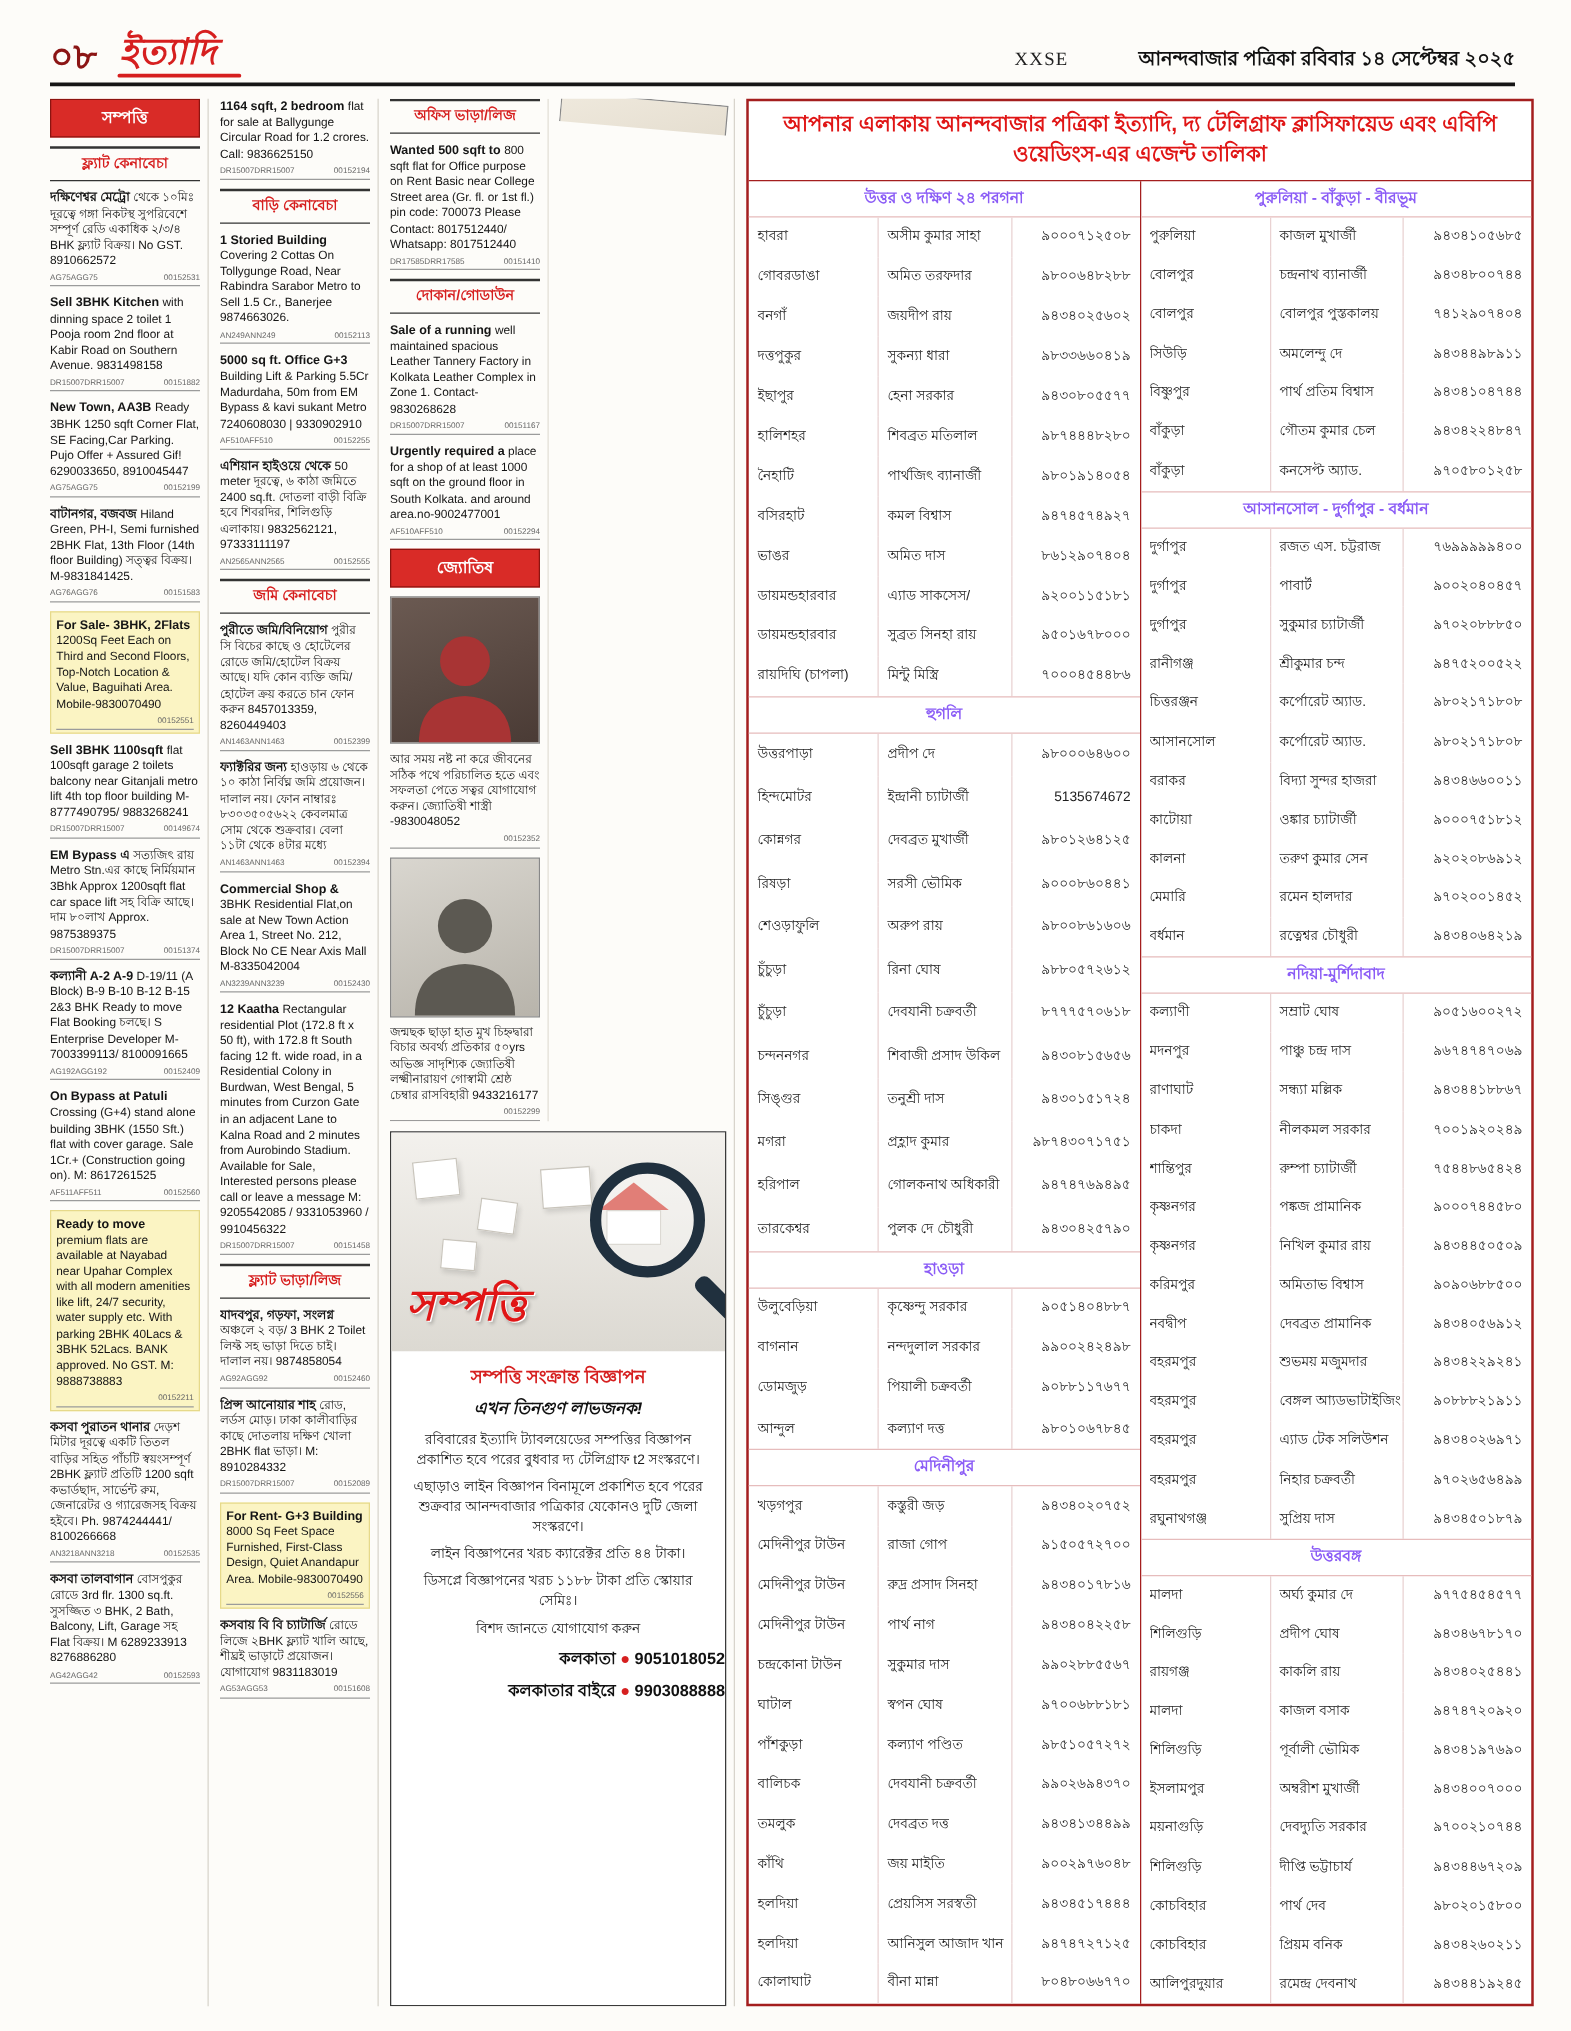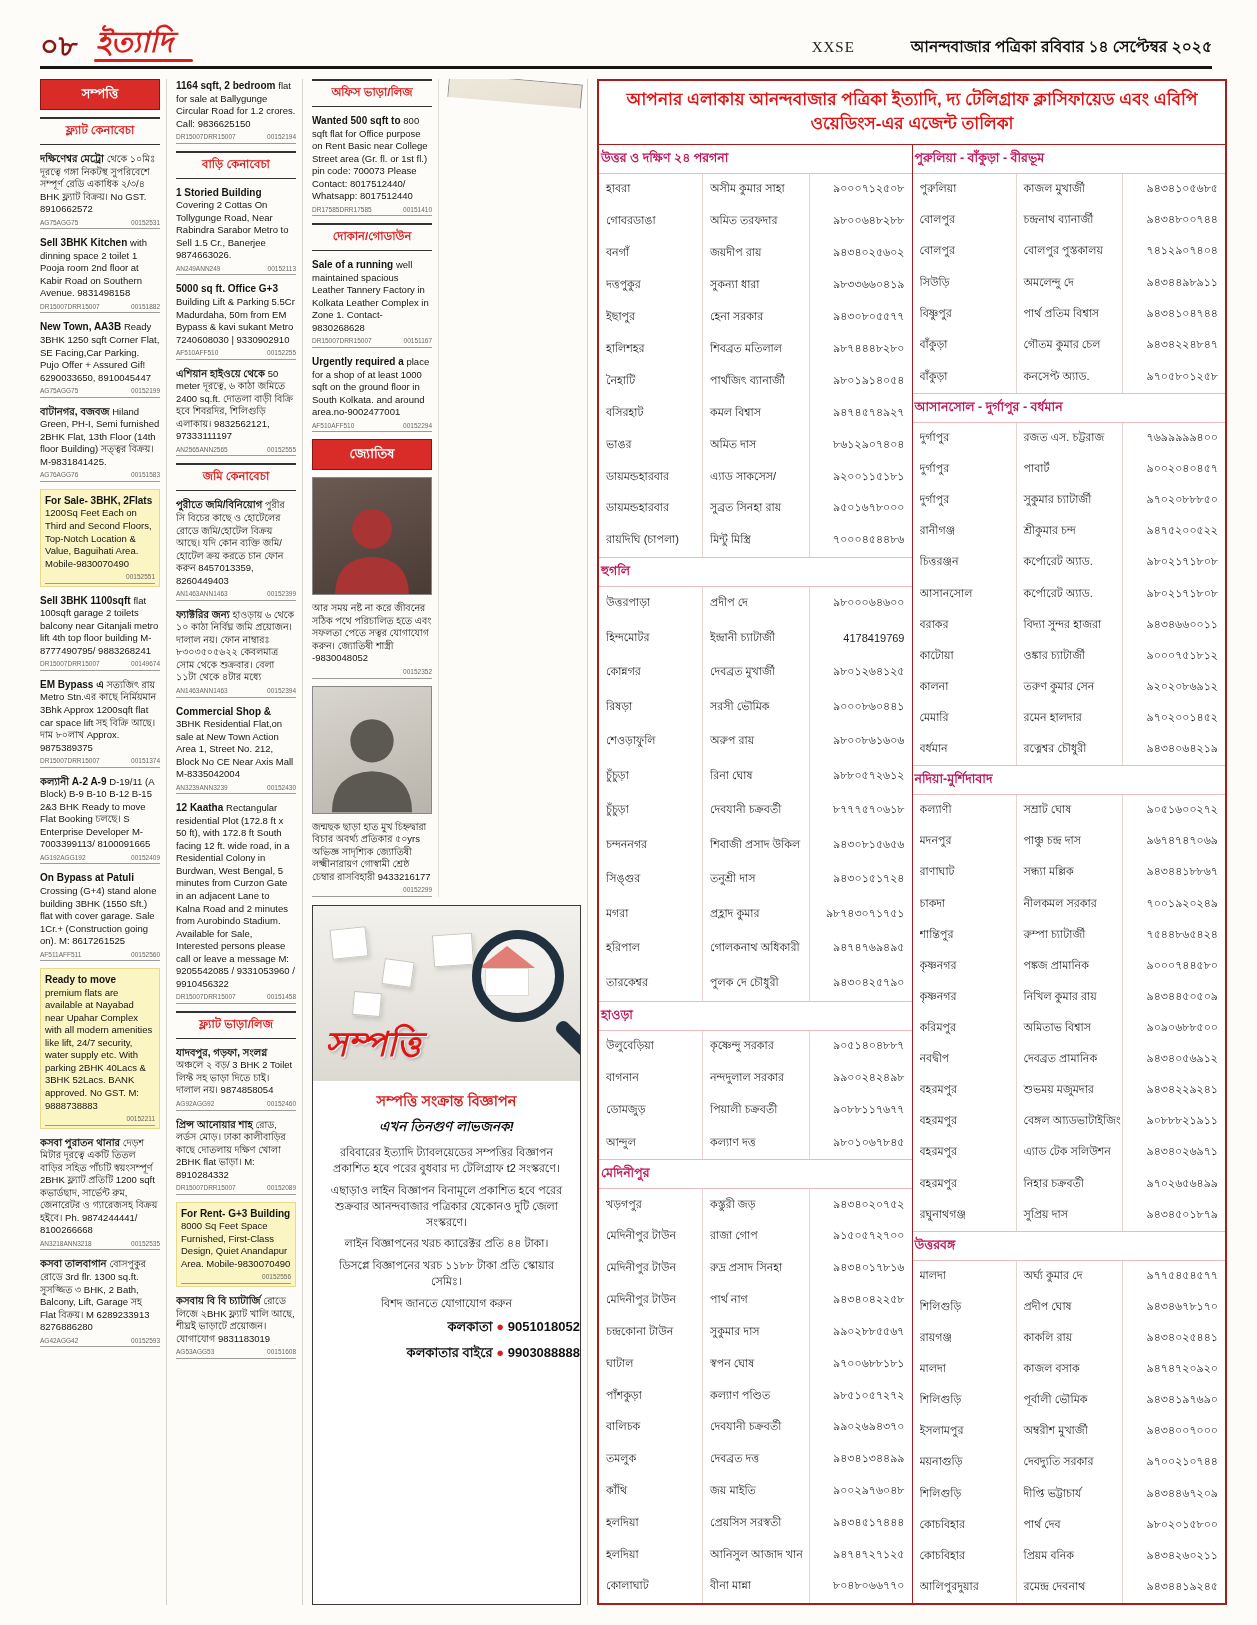--- a/index.html
+++ b/index.html
@@ -64,21 +64,21 @@
   .promo-contact { text-align:right; font-weight:700; font-size:13px; margin-top:5px; color:#111; }
   .pc-dot { color:#d61f1f; }
 
   
   .agents { flex:1; border:2px solid #a41e1e; background:#fff; display:flex; flex-direction:column; min-width:0; }
   .agents-title { color:#e01616; font-weight:700; font-size:17px; line-height:1.4; text-align:center; padding:7px 18px 8px; border-bottom:1.5px solid #a41e1e; }
   .agents-body { flex:1; display:flex; min-height:0; }
   .half { flex:1; display:flex; flex-direction:column; min-width:0; }
   .half + .half { border-left:1.5px solid #a41e1e; }
   .group { display:flex; flex-direction:column; min-height:0; }
-  .region { flex:none; color:#be185d; font-weight:700; font-size:12.5px; padding:4px 2px; border-bottom:1px solid #e6bcbc; }
+  .region { flex:none; color:#8b5cf6; font-weight:700; font-size:12.5px; text-align:center; padding:4px 2px; border-bottom:1px solid #e6bcbc; }
   .group + .group .region { border-top:1px solid #e6bcbc; }
   .rows { flex:1; display:flex; flex-direction:column; min-height:0; }
   .arow { flex:1; display:grid; grid-template-columns:96px 1fr 96px; align-items:stretch; padding:0 7px; font-size:11px; color:#1d1d1d; }
   .arow > span { display:flex; align-items:center; overflow:hidden; white-space:nowrap; }
   .arow .aname { border-left:1px solid #e9d2d2; padding-left:7px; }
   .arow .phone { border-left:1px solid #e9d2d2; justify-content:flex-end; padding-left:4px; }
 </style>
 </head>
 <body>
 
@@ -378,21 +378,21 @@
               <div class="region">হুগলি</div>
               <div class="rows">
                 <div class="arow">
                   <span class="place">উত্তরপাড়া</span>
                   <span class="aname">প্রদীপ দে</span>
                   <span class="phone">৯৮০০০৬৪৬০০</span>
                 </div>
                 <div class="arow">
                   <span class="place">হিন্দমোটর</span>
                   <span class="aname">ইন্দ্রানী চ্যাটার্জী</span>
-                  <span class="phone">4178419769</span>
+                  <span class="phone">5135674672</span>
                 </div>
                 <div class="arow">
                   <span class="place">কোন্নগর</span>
                   <span class="aname">দেবব্রত মুখার্জী</span>
                   <span class="phone">৯৮০১২৬৪১২৫</span>
                 </div>
                 <div class="arow">
                   <span class="place">রিষড়া</span>
                   <span class="aname">সরসী ভৌমিক</span>
                   <span class="phone">৯০০০৮৬০৪৪১</span>

